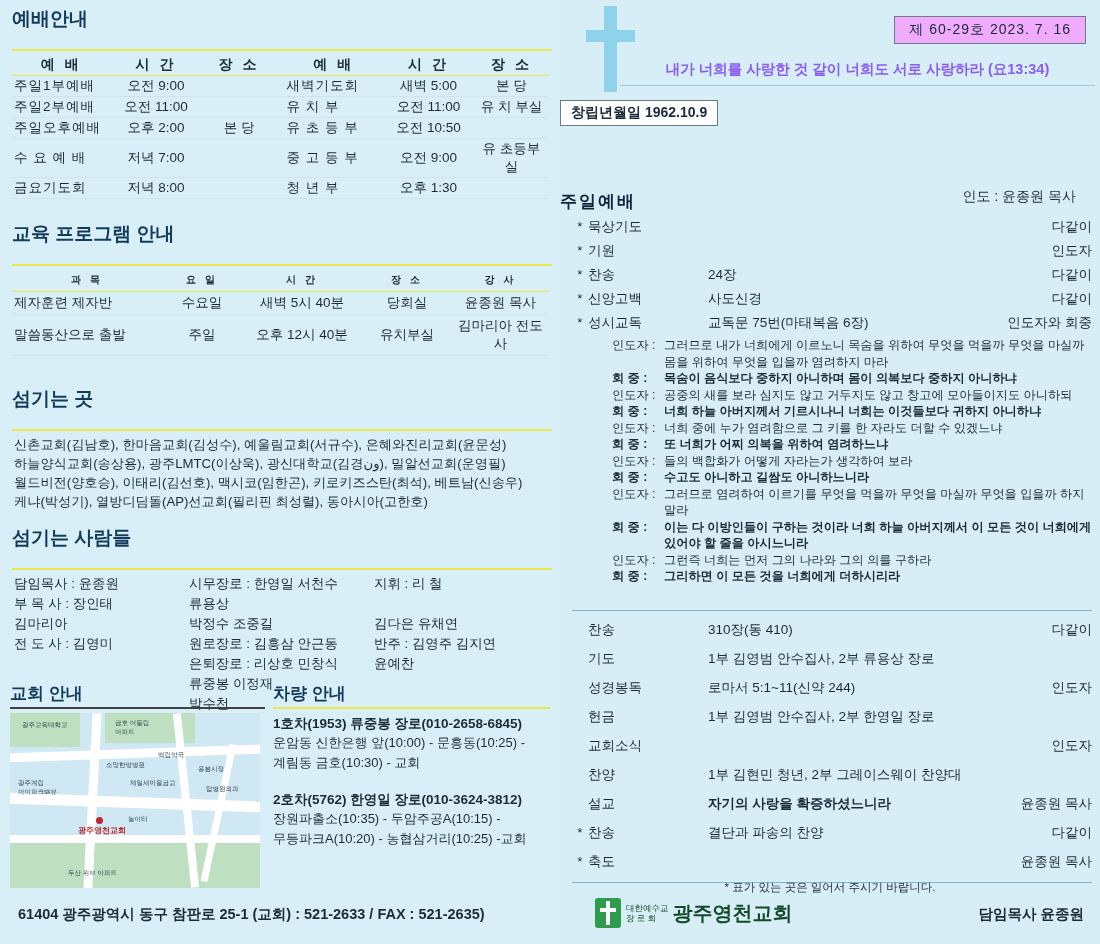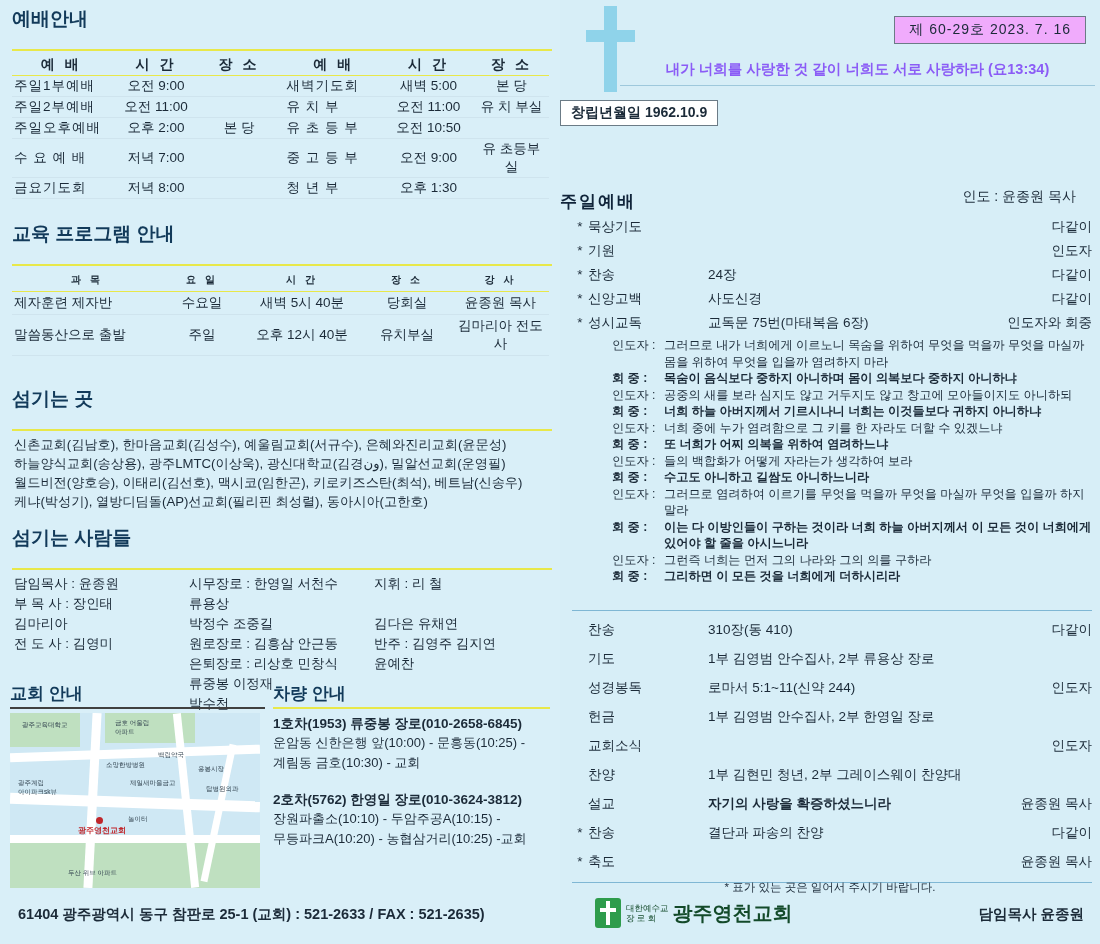--- a/index.html
+++ b/index.html
@@ -286,21 +286,21 @@
         <div class="map-lbl" style="left:58px;top:156px;">두산 위브 아파트</div>
       </div>
     </div>
     <div class="car-box">
       <div class="car-title">차량 안내</div>
       <div class="car-head">1호차(1953) 류중봉 장로(010-2658-6845)</div>
       <div class="car-line">운암동 신한은행 앞(10:00) - 문흥동(10:25) -</div>
       <div class="car-line">계림동 금호(10:30) - 교회</div>
       <div style="height:12px"></div>
       <div class="car-head">2호차(5762) 한영일 장로(010-3624-3812)</div>
-      <div class="car-line">장원파출소(10:10) - 두암주공A(10:15) -</div>
+      <div class="car-line">장원파출소(10:35) - 두암주공A(10:15) -</div>
       <div class="car-line">무등파크A(10:20) - 농협삼거리(10:25) -교회</div>
     </div>
   </div>
 </div>
 
 <div class="footer-left">61404  광주광역시 동구 참판로 25-1 (교회) : 521-2633 / FAX : 521-2635)</div>
 
 <div class="right">
   <div class="cross">
     <div class="v"></div>

